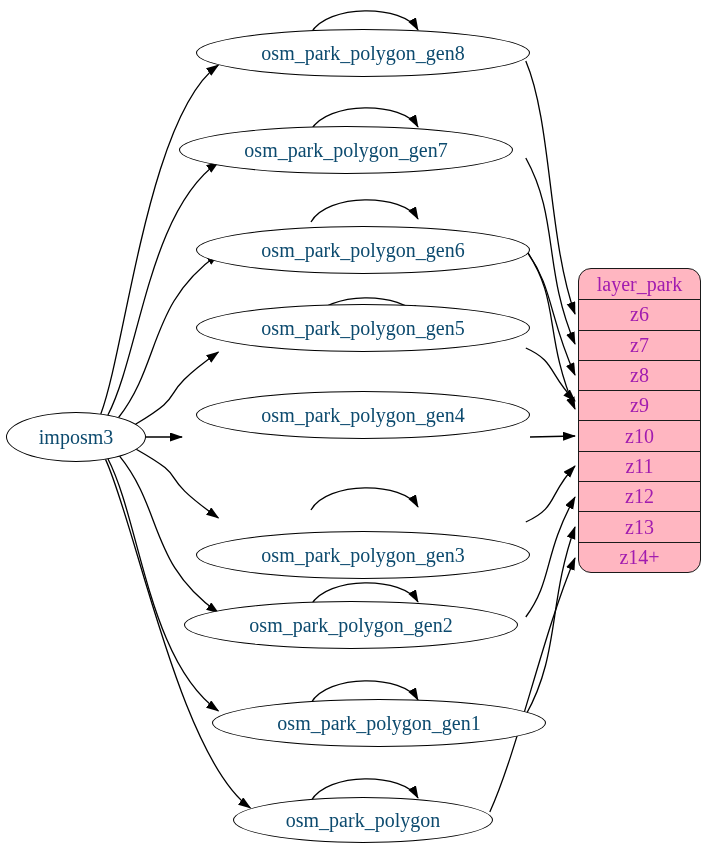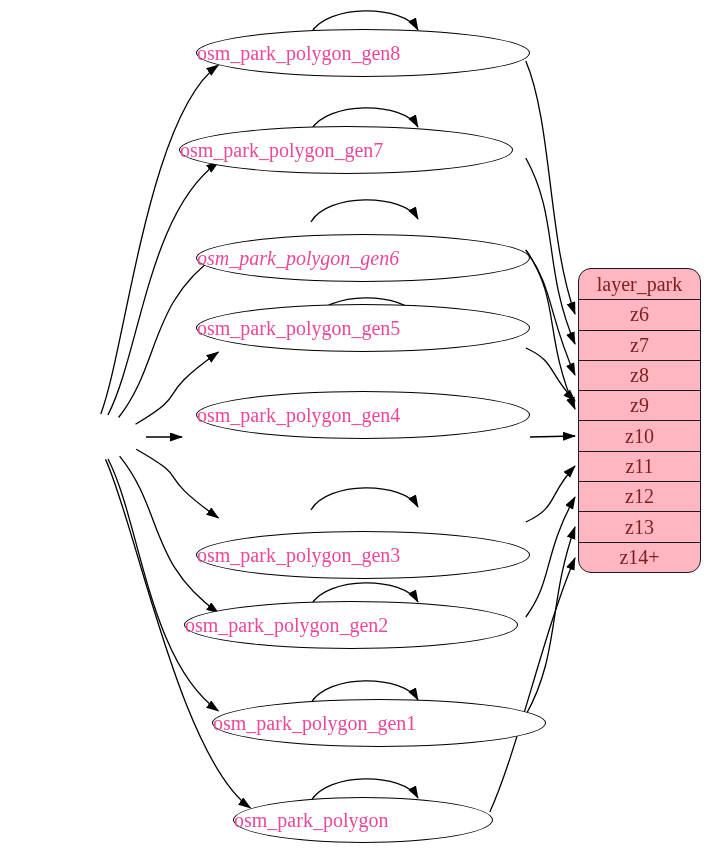--- a/index.html
+++ b/index.html
@@ -10,40 +10,40 @@
     font-family:"Liberation Serif","DejaVu Serif",serif;
     overflow:hidden;
   }
   #edge-svg{position:absolute;left:0;top:0;width:707px;height:851px;}
   #edge-svg path.edge{fill:none;stroke:#000000;stroke-width:1.3px;}
   .gnode{
     position:absolute;
     border:1.3px solid #000000;
     border-radius:50%;
     background:#ffffff;
-    display:flex;align-items:center;justify-content:flex-start;
-    font-size:20px;color:#ec4899;
+    display:flex;align-items:center;justify-content:center;
+    font-size:20px;color:#0c4a6e;
     box-sizing:border-box;
     white-space:nowrap;
   }
   .layer-table{
     position:absolute;
     left:578px;top:268px;width:123px;height:305px;
     background:#ffb6c1;
     border:1.4px solid #1a1a1a;
     border-radius:13px;
     box-sizing:border-box;
     overflow:hidden;
     display:flex;flex-direction:column;
   }
   .layer-row{
     height:30.2px;
     flex:1 1 auto;
     display:flex;align-items:center;justify-content:center;
-    font-size:20px;color:#7f1d1d;
+    font-size:20px;color:#a21caf;
     border-top:1.2px solid #1a1a1a;
     box-sizing:border-box;
   }
   .layer-row.header{border-top:none;}
 </style>
 </head>
 <body>
 
 <div class="canvas">
 
@@ -78,29 +78,32 @@
         <path d="M 525.8,250.0 C 561.0,300.4 543.0,334.0 575,409" class="edge" marker-end="url(#arrow)"></path>
         <path d="M 525.8,348.0 C 556.0,361.4 548.0,373.6 575,401" class="edge" marker-end="url(#arrow)"></path>
         <path d="M 530,437 L 575,436" class="edge" marker-end="url(#arrow)"></path>
         <path d="M 525.8,522.0 C 558.0,507.6 548.0,494.8 575,466" class="edge" marker-end="url(#arrow)"></path>
         <path d="M 525.8,617.0 C 553.0,580.2 543.0,554.6 575,497" class="edge" marker-end="url(#arrow)"></path>
         <path d="M 525.8,715.0 C 560.0,654.4 548.0,602.0 575,527" class="edge" marker-end="url(#arrow)"></path>
         <path d="M 489.8,812.0 C 518.0,750.0 543.0,633.0 575,558" class="edge" marker-end="url(#arrow)"></path>
       </g>
   </svg>
 
+  <div class="gnode" id="source-node" style="left:6px;top:412px;width:140px;height:50px;">
+    <span>imposm3</span>
+  </div>
 
   <div id="table-nodes">
       <div class="gnode" style="left: 196px; top: 29px; width: 334px; height: 48px;">
         <span>osm_park_polygon_gen8</span>
       </div>
       <div class="gnode" style="left: 179px; top: 126px; width: 334px; height: 48px;">
         <span>osm_park_polygon_gen7</span>
       </div>
-      <div class="gnode" style="left: 196px; top: 234px; width: 334px; height: 48px; font-style: italic;">
+      <div class="gnode" style="left: 196px; top: 226px; width: 334px; height: 48px;">
         <span>osm_park_polygon_gen6</span>
       </div>
       <div class="gnode" style="left: 196px; top: 304px; width: 334px; height: 48px;">
         <span>osm_park_polygon_gen5</span>
       </div>
       <div class="gnode" style="left: 196px; top: 391px; width: 334px; height: 48px;">
         <span>osm_park_polygon_gen4</span>
       </div>
       <div class="gnode" style="left: 196px; top: 531px; width: 334px; height: 48px;">
         <span>osm_park_polygon_gen3</span>

